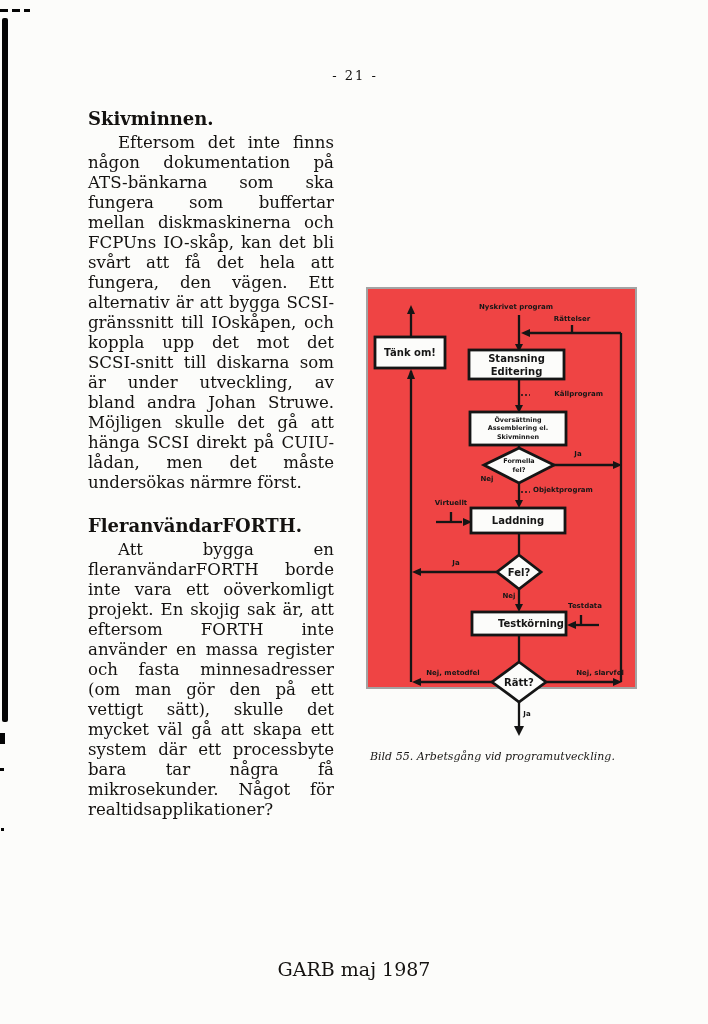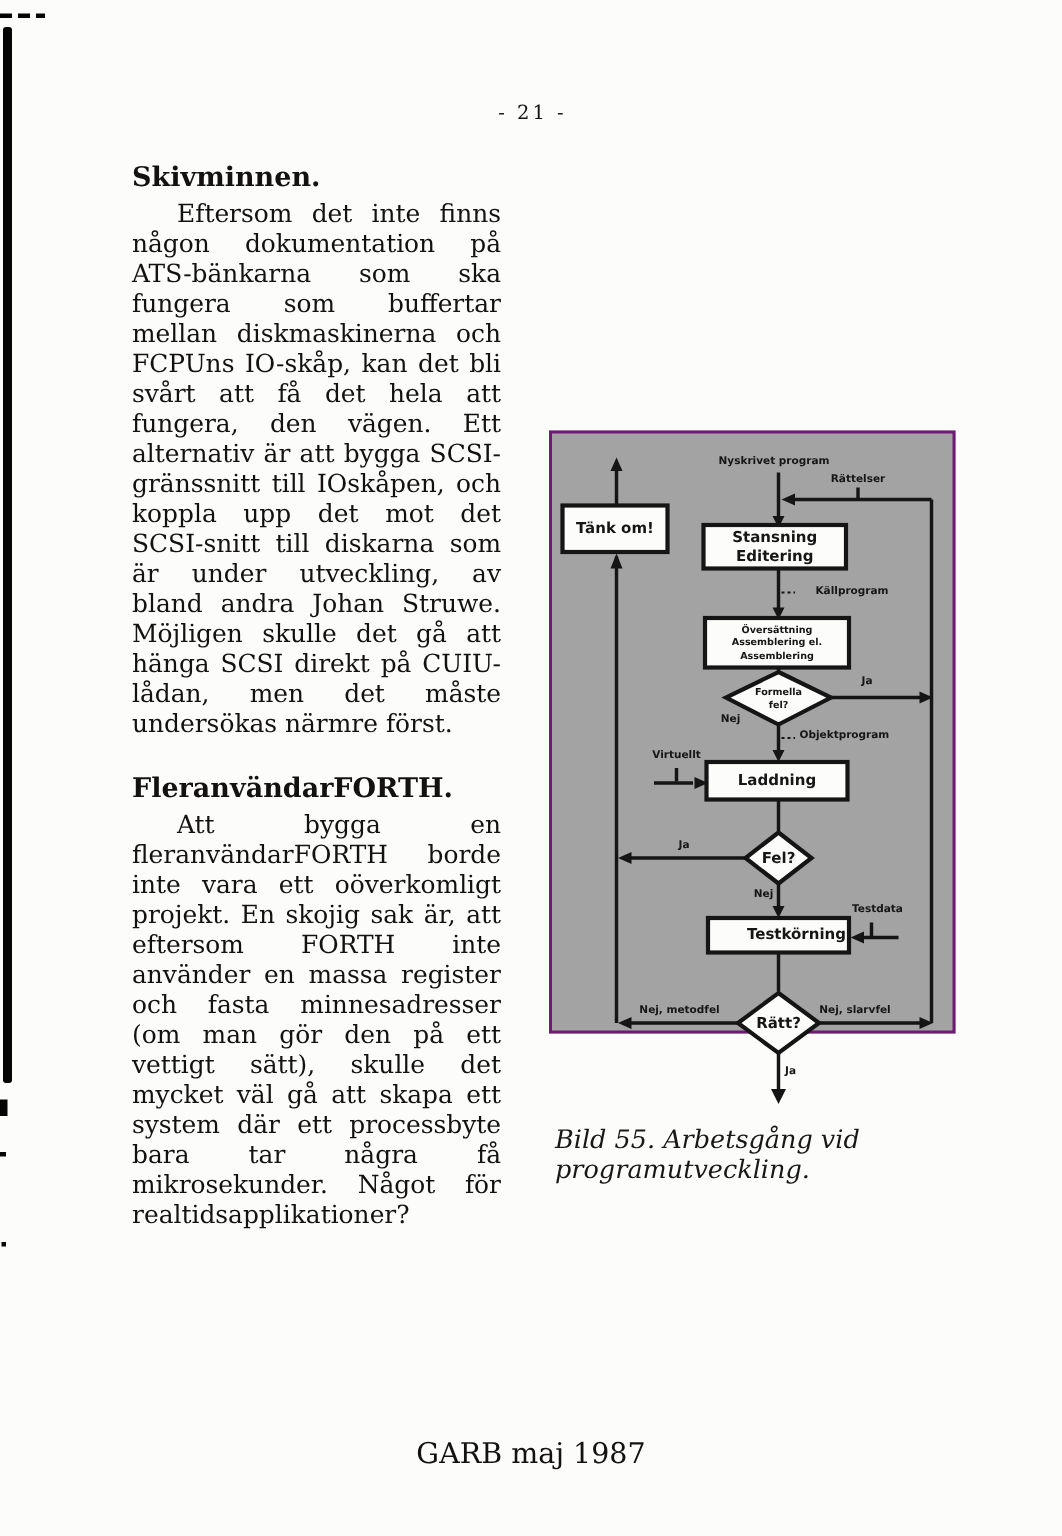--- a/index.html
+++ b/index.html
@@ -19,29 +19,29 @@
 
   .col{position:absolute;text-align:justify;font-size:16.6px;line-height:20px;}
   .col-left{left:88px;top:108px;width:246px;}
   .col-right{left:358px;top:108px;width:240px;}
   h2{font-size:18px;line-height:21px;margin:0 0 4px 0;font-weight:bold;text-align:left;}
   .col p{margin:0;text-indent:30px;}
   .h2-second{margin-top:22px;}
 
   
   .figure{position:absolute;left:366px;top:287px;width:271px;height:402px;
-          border:2px solid #701a75;box-sizing:border-box;background:#a3a3a3;}
+          border:2px solid #a3a3a3;box-sizing:border-box;background:#ef4444;}
   .figure svg{position:absolute;left:0;top:0;}
   .fc-label{position:absolute;font-family:"DejaVu Sans", sans-serif;font-size:7px;font-weight:bold;
             color:#161616;line-height:1.3;text-align:center;white-space:nowrap;}
   .fc-box-label{position:absolute;display:flex;flex-direction:column;align-items:center;justify-content:center;
                 font-family:"DejaVu Sans", sans-serif;font-size:10px;font-weight:bold;color:#161616;line-height:1.3;text-align:center;}
   .fc-tiny{font-size:6.4px;}
   .figure-caption{position:absolute;left:370px;top:750px;width:280px;
-                  font-style:italic;font-size:17px;color:#1a1816;}
+                  font-style:italic;font-size:11px;color:#1a1816;}
 </style>
 </head>
 <body>
 
 <div class="page">
 
   <div class="scan-bar"></div>
   <div class="scan-dash"></div>
   <div class="scan-mark1"></div>
   <div class="scan-mark2"></div>
@@ -121,26 +121,26 @@
 
     <div class="fc-box-label" style="left:7px;top:48px;width:70px;height:31px;">
       <div>Tänk om!</div>
     </div>
 
     <div class="fc-box-label" style="left:101px;top:61px;width:95px;height:29px;">
       <div>Stansning</div>
       <div>Editering</div>
     </div>
 
-    <div class="fc-label" style="left:165px;top:101px;width:70px;text-align:center;">Källprogram</div>
+    <div class="fc-label" style="left:165px;top:101px;width:70px;text-align:right;">Källprogram</div>
 
     <div class="fc-box-label fc-tiny" style="left:102px;top:123px;width:96px;height:33px;align-items:center;">
       <div>Översättning</div>
       <div>Assemblering el.</div>
-      <div>Assemblering</div>
+      <div>Skivminnen</div>
     </div>
 
     <div class="fc-box-label fc-tiny" style="left:116px;top:159px;width:70px;height:35px;">
       <div>Formella</div>
       <div>fel?</div>
     </div>
     <div class="fc-label" style="left:198px;top:161px;width:24px;">Ja</div>
     <div class="fc-label" style="left:104px;top:186px;width:30px;">Nej</div>
     <div class="fc-label" style="left:165px;top:197px;width:84px;text-align:left;">Objektprogram</div>
     <div class="fc-label" style="left:60px;top:210px;width:46px;">Virtuellt</div>
@@ -157,21 +157,21 @@
     <div class="fc-label" style="left:196px;top:313px;width:42px;">Testdata</div>
 
     <div class="fc-box-label" style="left:104px;top:323px;width:94px;height:23px;margin-left:12px;">
       <div>Testkörning</div>
     </div>
 
     <div class="fc-box-label" style="left:124px;top:373px;width:54px;height:40px;">
       <div>Rätt?</div>
     </div>
     <div class="fc-label" style="left:48px;top:380px;width:74px;">Nej, metodfel</div>
-    <div class="fc-label" style="left:168px;top:380px;width:68px;">Nej, slarvfel</div>
+    <div class="fc-label" style="left:198px;top:380px;width:68px;">Nej, slarvfel</div>
     <div class="fc-label" style="left:148px;top:421px;width:22px;">Ja</div>
   </div>
 
   <div class="figure-caption">Bild 55. Arbetsgång vid programutveckling.</div>
 
   <div class="footer">GARB maj 1987</div>
 
 </div>
 
 </body></html>

